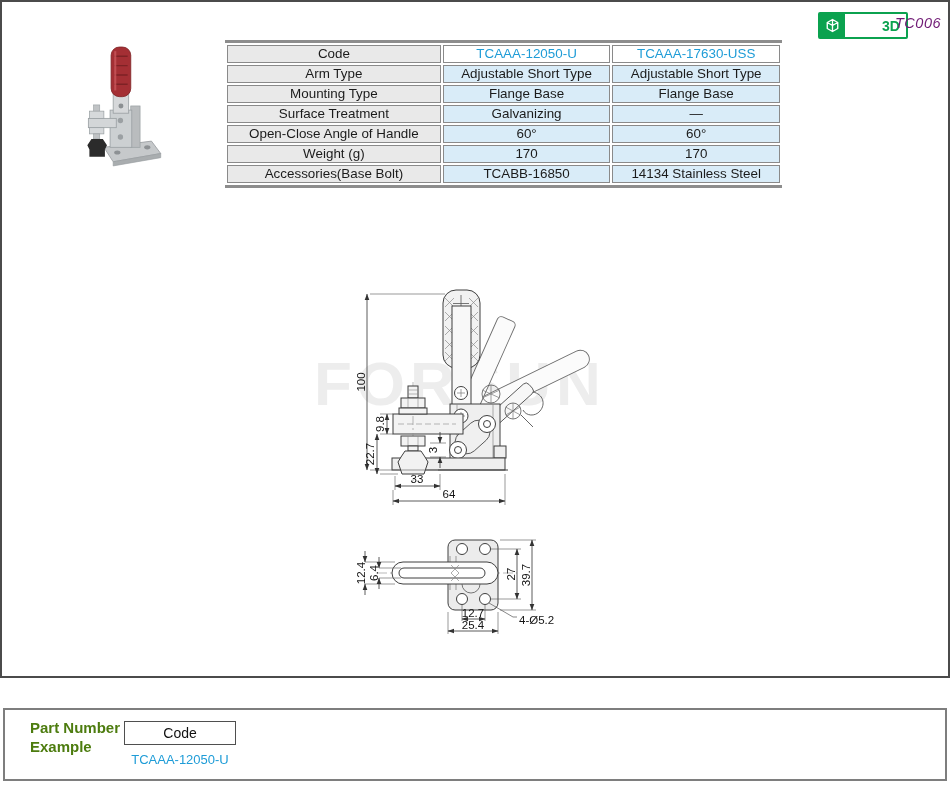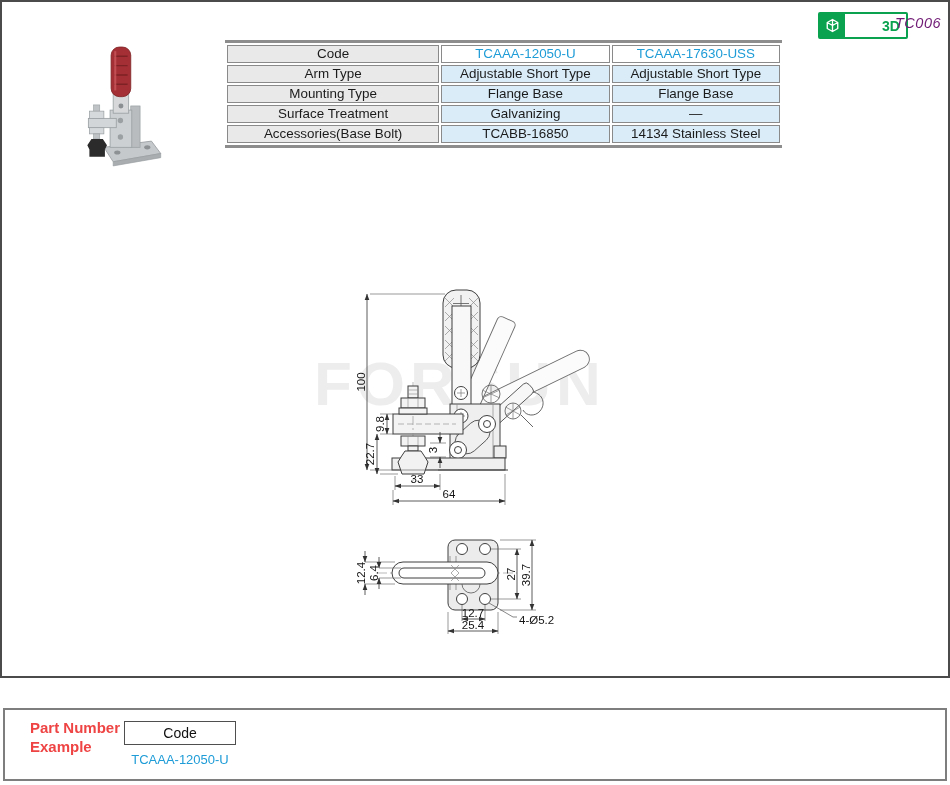--- a/index.html
+++ b/index.html
@@ -25,21 +25,21 @@
 
   
   .watermark{position:absolute;left:314px;top:348px;font-size:62px;font-weight:bold;color:#ededed;letter-spacing:5px;z-index:0;user-select:none;}
 
   svg text.dt{font-size:11.5px;fill:#141414;font-family:"Liberation Sans",sans-serif;}
   .drawing1{position:absolute;left:350px;top:286px;z-index:1;}
   .drawing2{position:absolute;left:355px;top:528px;z-index:1;}
   .photo{position:absolute;left:78px;top:46px;}
 
   
-  .pn-title{position:absolute;left:25px;top:8px;font-size:15px;font-weight:bold;line-height:19px;color:#ef4444;}
+  .pn-title{position:absolute;left:25px;top:8px;font-size:15px;font-weight:bold;line-height:19px;color:#4d7c0f;}
   .codebox{position:absolute;left:119px;top:11px;width:110px;height:22px;border:1.5px solid #4f4f4f;background:#fff;
            display:flex;align-items:center;justify-content:center;font-size:14px;color:#111;}
   .pn-example{position:absolute;left:119px;top:42px;width:112px;text-align:center;font-size:13px;color:#1e9cd7;cursor:pointer;}
 </style>
 </head>
 <body>
 
 <div class="page">
 
   <div class="main-frame"></div>
@@ -103,20 +103,30 @@
       </tr>
       <tr>
         <td class="lbl">Mounting Type</td>
         <td class="val">Flange Base</td>
         <td class="val">Flange Base</td>
       </tr>
       <tr>
         <td class="lbl">Surface Treatment</td>
         <td class="val">Galvanizing</td>
         <td class="val">—</td>
+      </tr>
+      <tr>
+        <td class="lbl">Open-Close Angle of Handle</td>
+        <td class="val">60°</td>
+        <td class="val">60°</td>
+      </tr>
+      <tr>
+        <td class="lbl">Weight (g)</td>
+        <td class="val">170</td>
+        <td class="val">170</td>
       </tr>
       <tr>
         <td class="lbl">Accessories(Base Bolt)</td>
         <td class="val">TCABB-16850</td>
         <td class="val">14134 Stainless Steel</td>
       </tr>
     </tbody>
       </table>
   </div>
 

